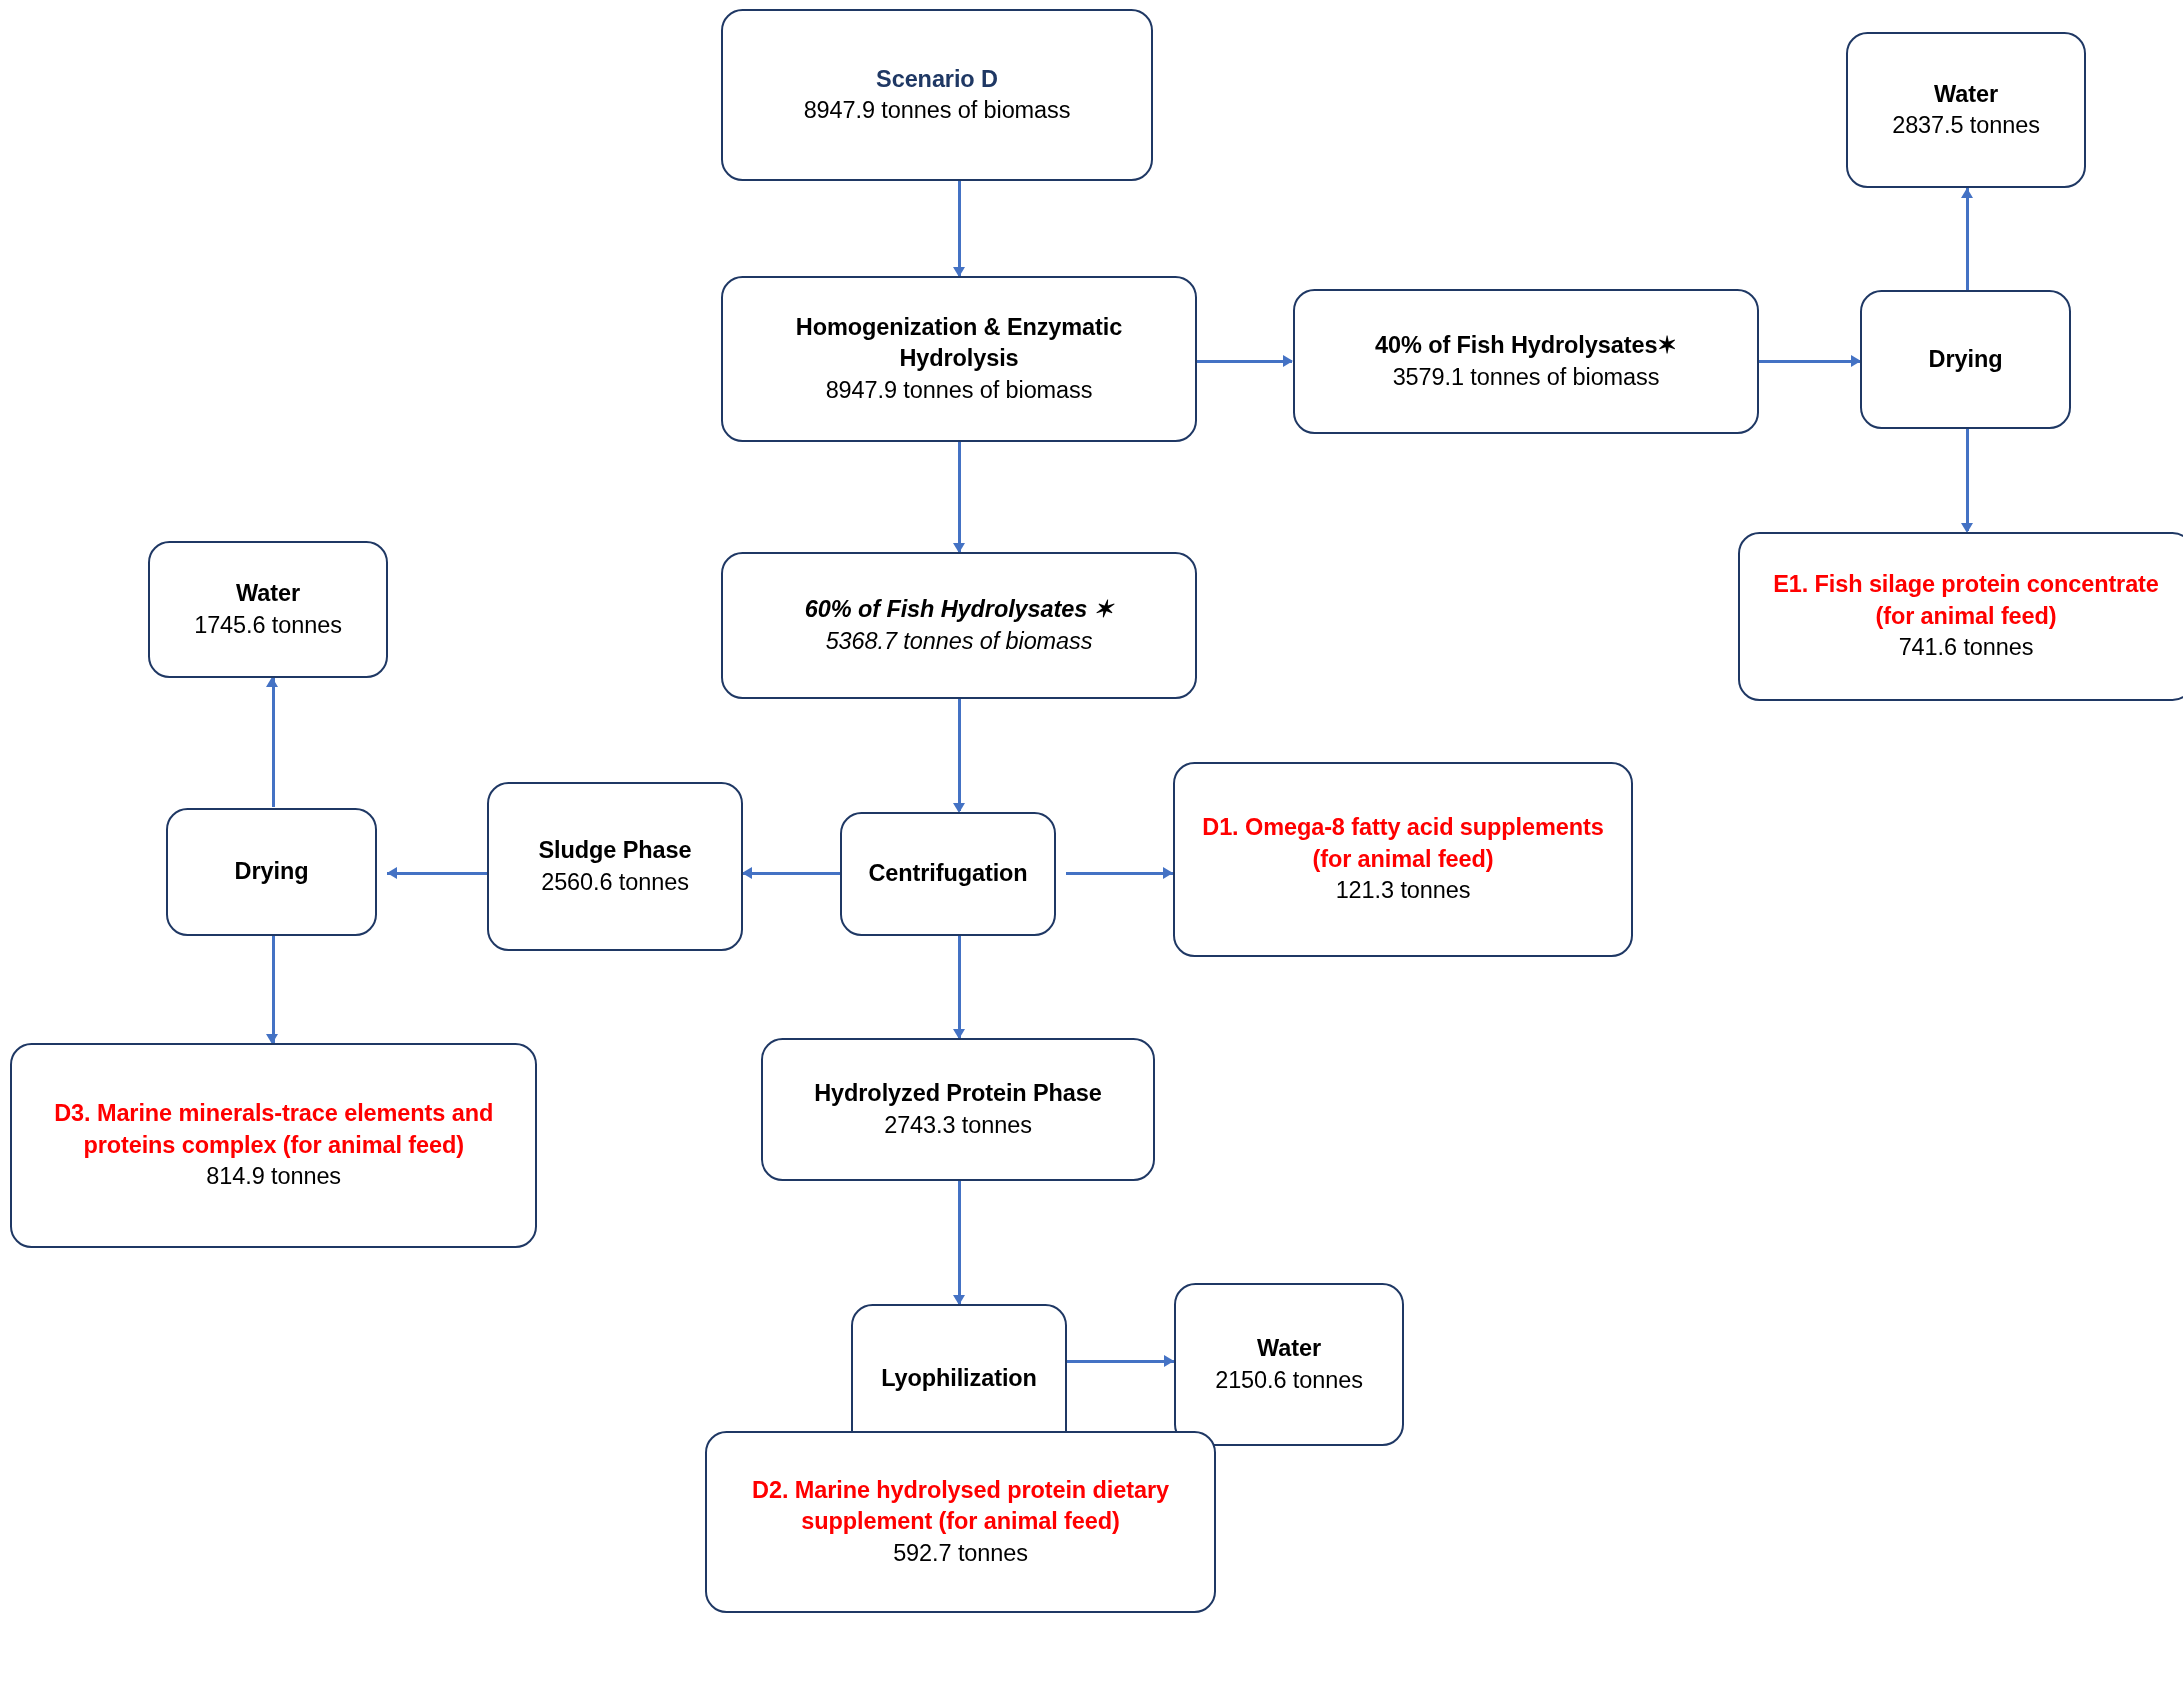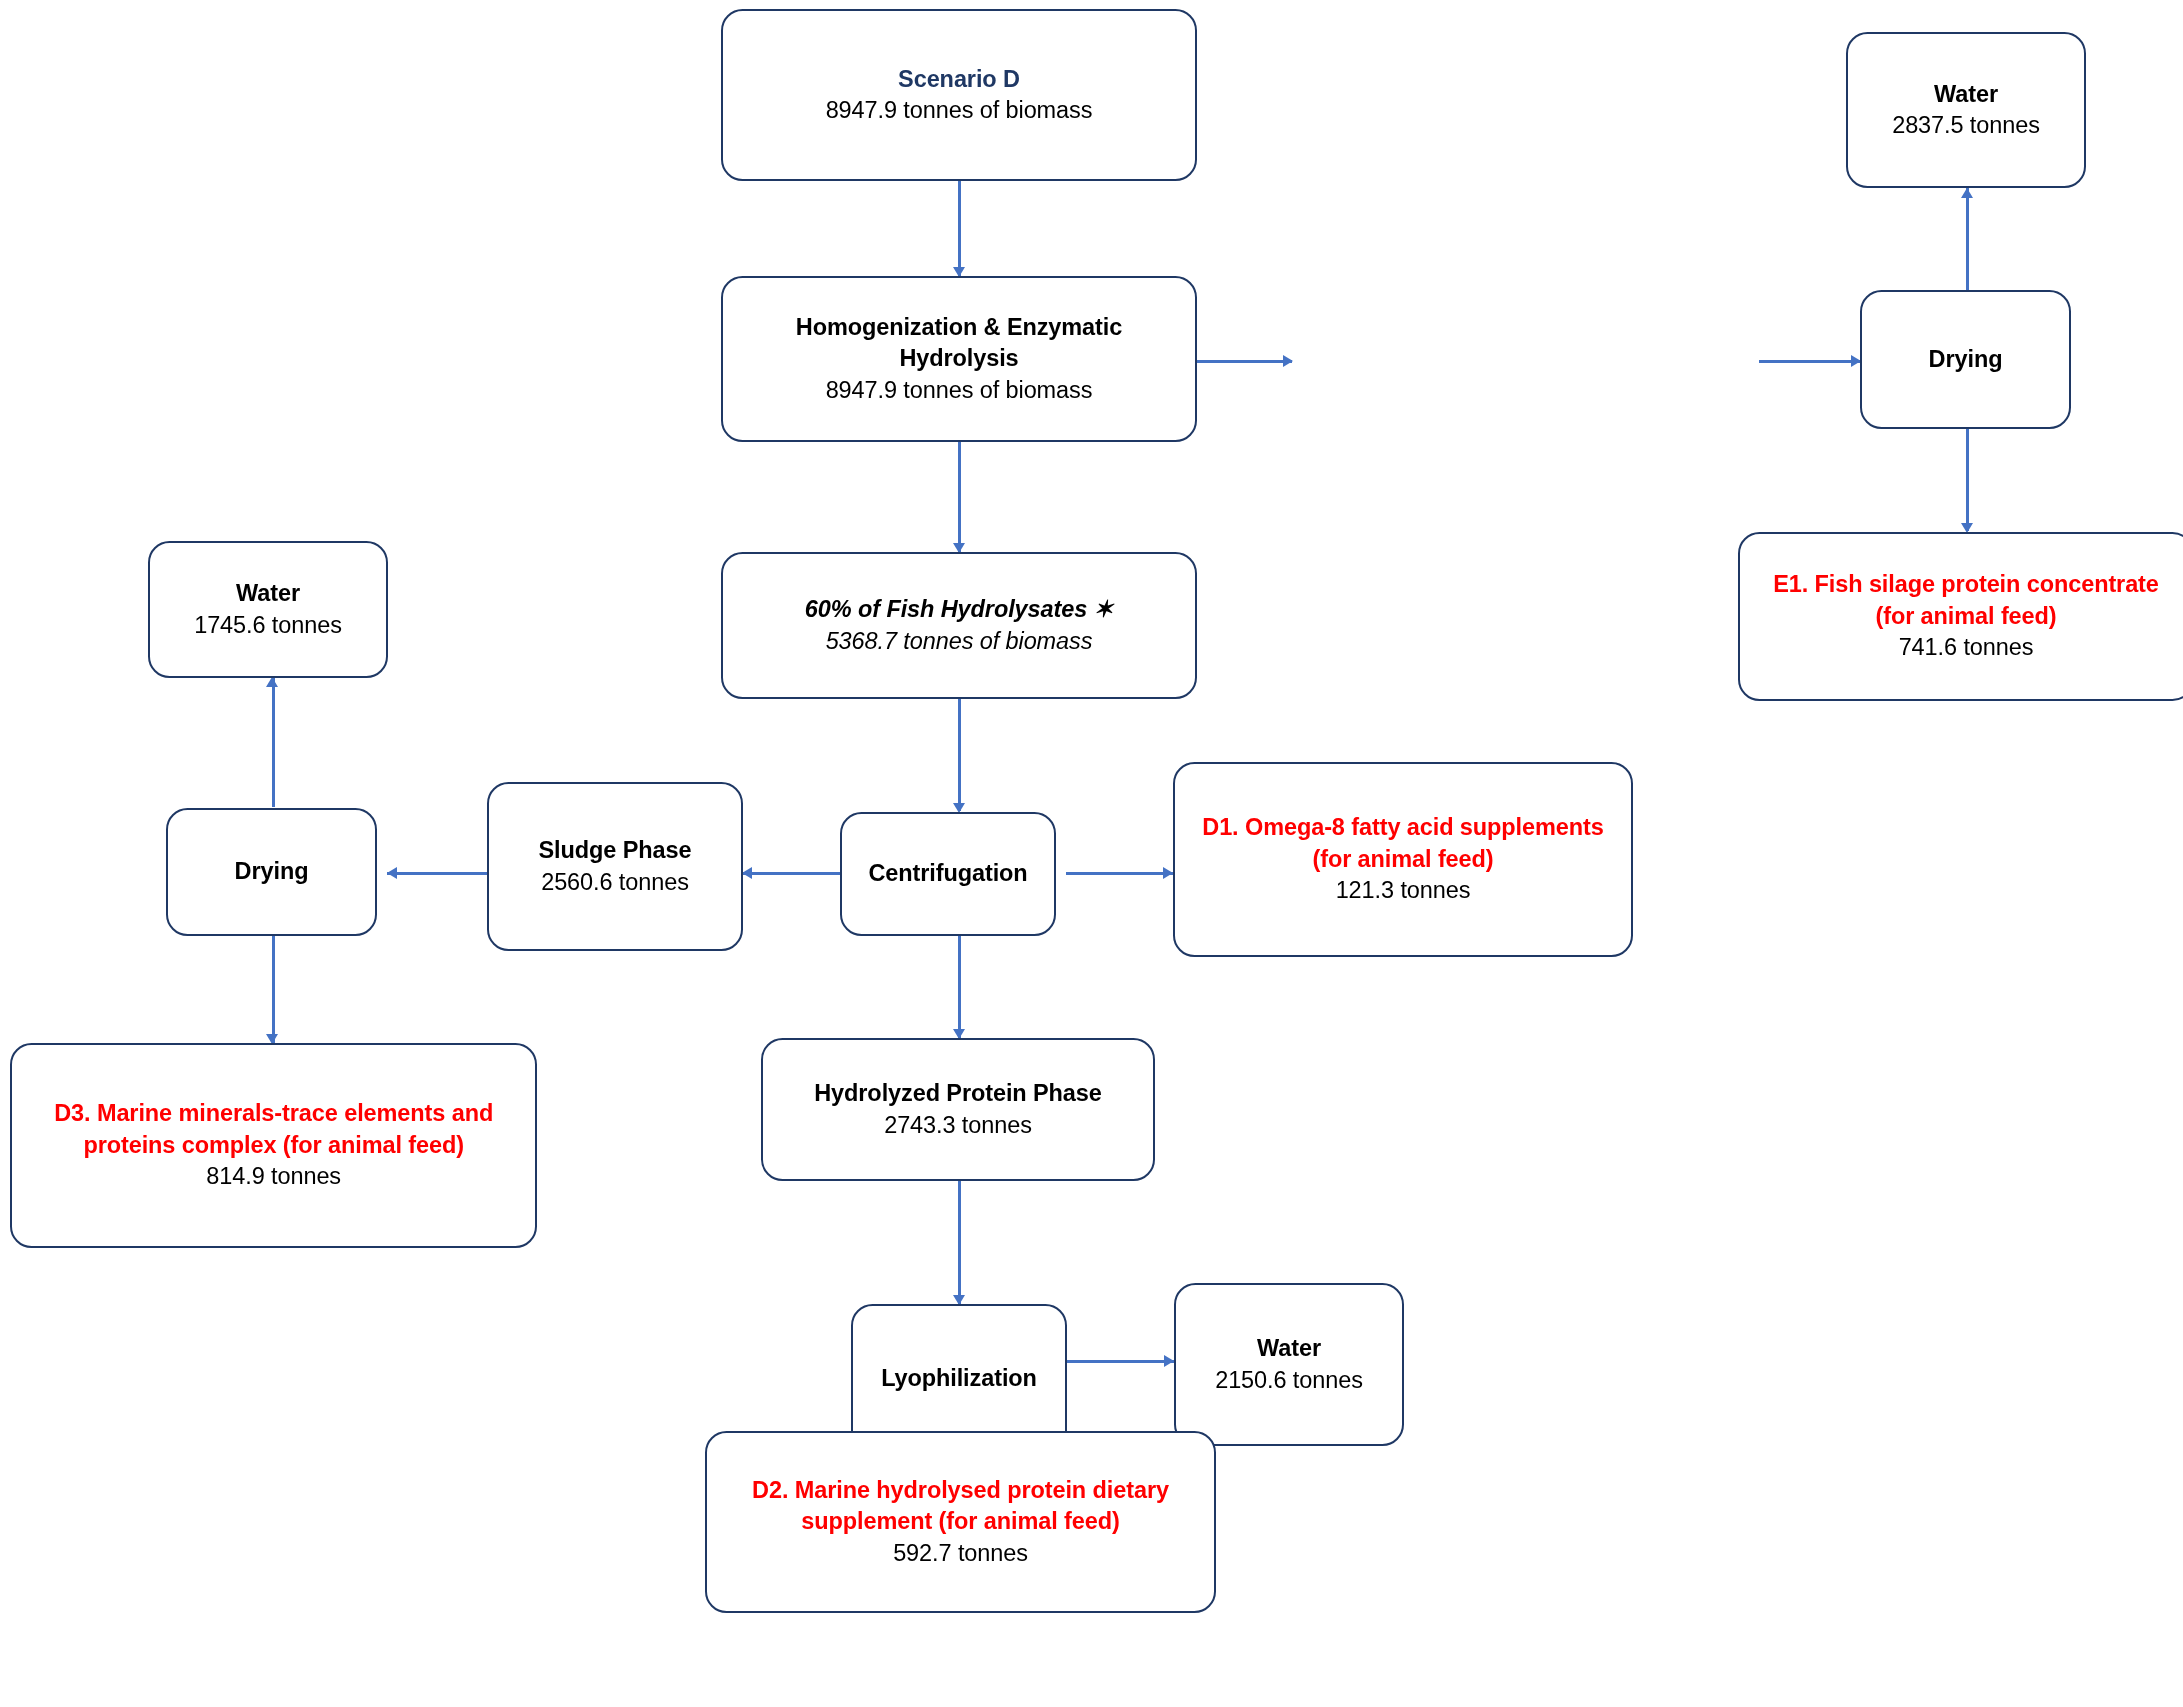--- a/index.html
+++ b/index.html
@@ -127,30 +127,34 @@
 
   <div class="conn v" style="left:958px; top:1181px; height:123px;"></div>
   <div class="arrow down" style="left:953px; top:1295px;"></div>
 
   <div class="conn h" style="left:1066px; top:1360px; width:108px;"></div>
   <div class="arrow right" style="left:1164px; top:1355px;"></div>
 
   <div class="conn v" style="left:958px; top:1424px; height:97px;"></div>
   <div class="arrow down" style="left:953px; top:1517px;"></div>
 
-  <div class="node" style="left:721px; top:9.2px; width:476px; height:172px;">
+  <div class="node" style="left:721px; top:9.2px; width:432px; height:172px;">
     <div class="title navy">Scenario D</div>
     <div class="amount">8947.9 tonnes of biomass</div>
   </div>
 
   <div class="node" style="left:721px; top:276px; width:476px; height:166px;">
     <div class="title">Homogenization &amp; Enzymatic Hydrolysis</div>
     <div class="amount">8947.9 tonnes of biomass</div>
   </div>
 
+  <div class="node" style="left:1293px; top:289px; width:466px; height:145px;">
+    <div class="title">40% of Fish Hydrolysates✶</div>
+    <div class="amount">3579.1 tonnes of biomass</div>
+  </div>
 
   <div class="node" style="left:1860px; top:290px; width:211px; height:139px;">
     <div class="title">Drying</div>
   </div>
 
   <div class="node" style="left:1846px; top:32px; width:240px; height:156px;">
     <div class="title">Water</div>
     <div class="amount">2837.5 tonnes</div>
   </div>
 

